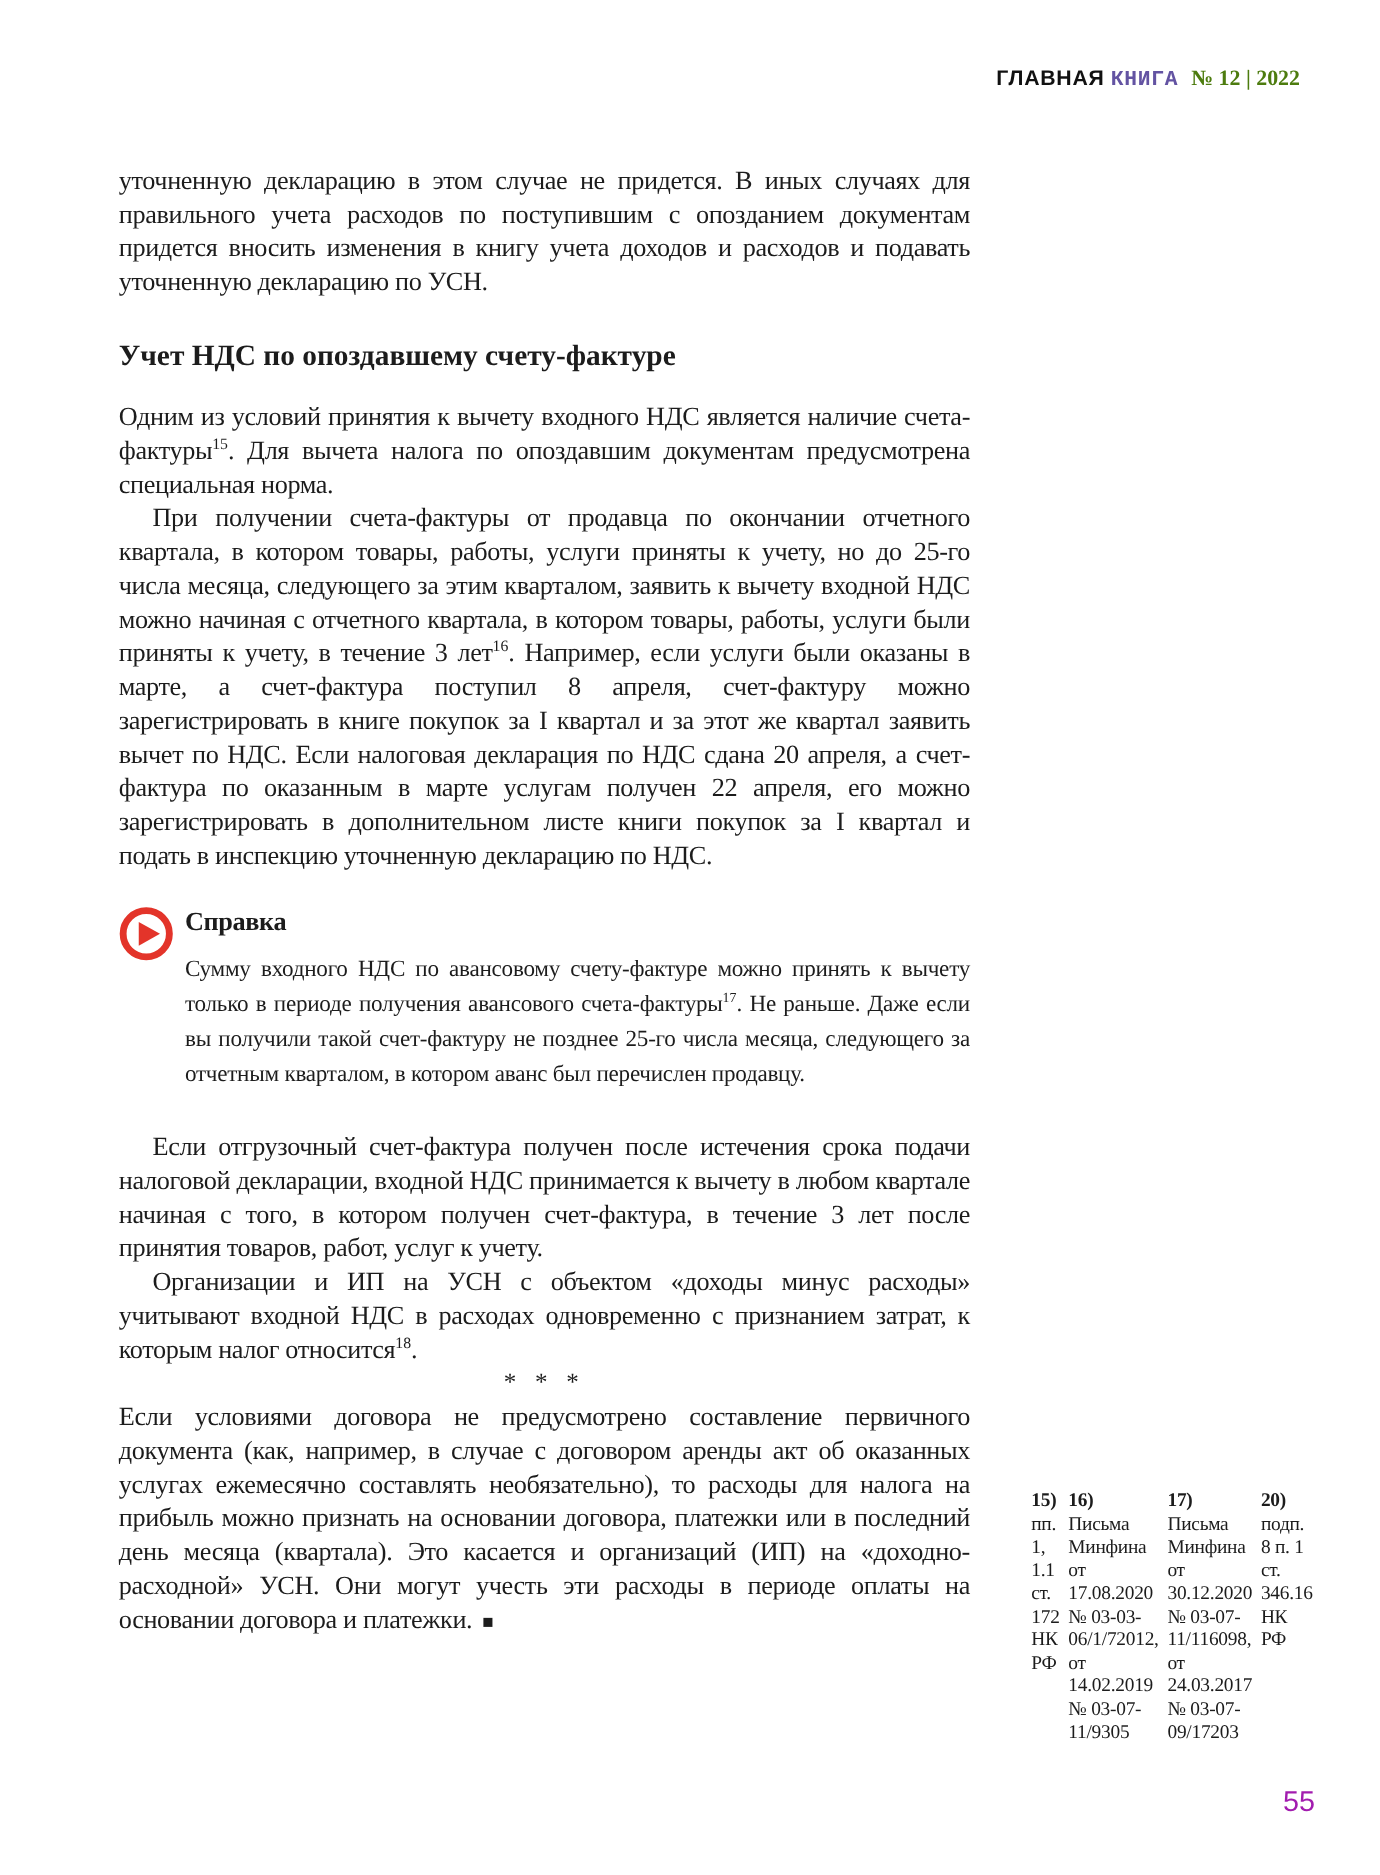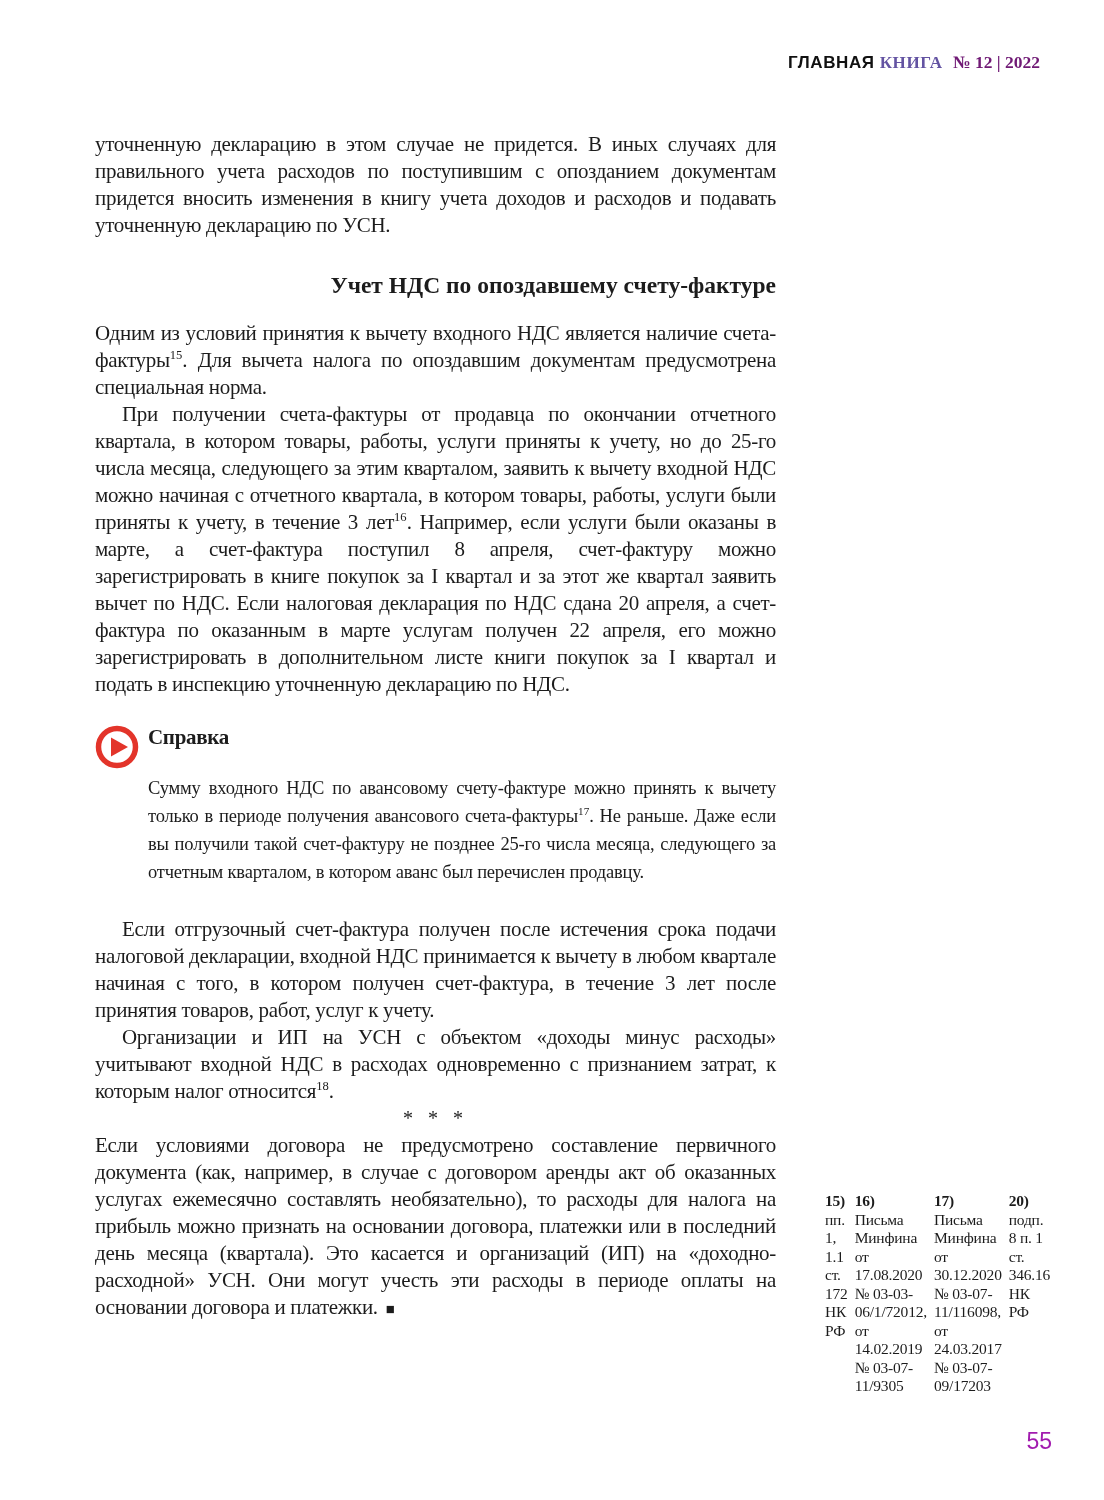--- a/index.html
+++ b/index.html
@@ -11,42 +11,42 @@
     color:#1c1c1c;
     font-family:"Liberation Serif", serif;
     overflow:hidden;
   }
   
   .masthead {
     position:absolute; top:52px; right:64px;
     font-size:17px; font-weight:bold; white-space:nowrap;
   }
   .masthead .brand { font-family:"Liberation Sans", sans-serif; letter-spacing:0.6px; color:#111111; }
-  .masthead .brand-accent { font-family:Liberation Serif, serif; letter-spacing:0.6px; color:#6353a2; margin-left:5px; }
-  .masthead .issue { font-family:"Liberation Serif", serif; color:#701a75; margin-left:6px; font-size:17.5px;margin-top:48px; }
+  .masthead .brand-accent { font-family:Liberation Mono, monospace; letter-spacing:0.6px; color:#6353a2; margin-left:5px; }
+  .masthead .issue { font-family:"Liberation Serif", serif; color:#4d7c0f; margin-left:6px; font-size:17.5px;margin-top:48px; }
   
   .content {
     position:absolute; left:95px; top:131px; width:681px;
     font-size:21px; line-height:27px; letter-spacing:-0.3px;
     text-align:justify;
   }
   .content p { margin:0; }
   .content p.indent { text-indent:27px; }
   .section-title {
     font-size:23.5px; font-weight:bold; letter-spacing:0;
-    text-align:right; margin:32px 0 21px 0; line-height:28px;
+    text-align:left; margin:32px 0 21px 0; line-height:28px;
   }
   sup { font-size:0.6em; line-height:0; vertical-align:super; letter-spacing:0; }
   
   .spravka {
     position:relative; margin:26px 0 30px 0; padding-left:53px;
     text-align:justify;
   }
   .spravka-icon-box { position:absolute; left:0; top:1px; width:44px; height:44px; }
-  .spravka-title { font-size:21px; font-weight:bold; line-height:26px; margin-bottom:24px; text-align:left; }
+  .spravka-title { font-size:21px; font-weight:bold; line-height:26px; margin-bottom:12px; text-align:left; }
   .spravka-body { font-size:18.5px; font-weight:normal; line-height:28px; letter-spacing:-0.2px; }
   
   .separator { text-align:center; font-size:20px; letter-spacing:5px; margin:24px 0 14px 0; text-indent:0 !important; }
   .end-mark { font-size:15px; margin-left:8px; letter-spacing:0; }
   .block-gap { margin-top:30px !important; }
   
   .footnotes {
     position:absolute; left:825px; top:1192px; width:216px;
     font-size:15.5px; line-height:18.5px; letter-spacing:-0.2px;
     display:flex; flex-direction:row; gap:7px;

